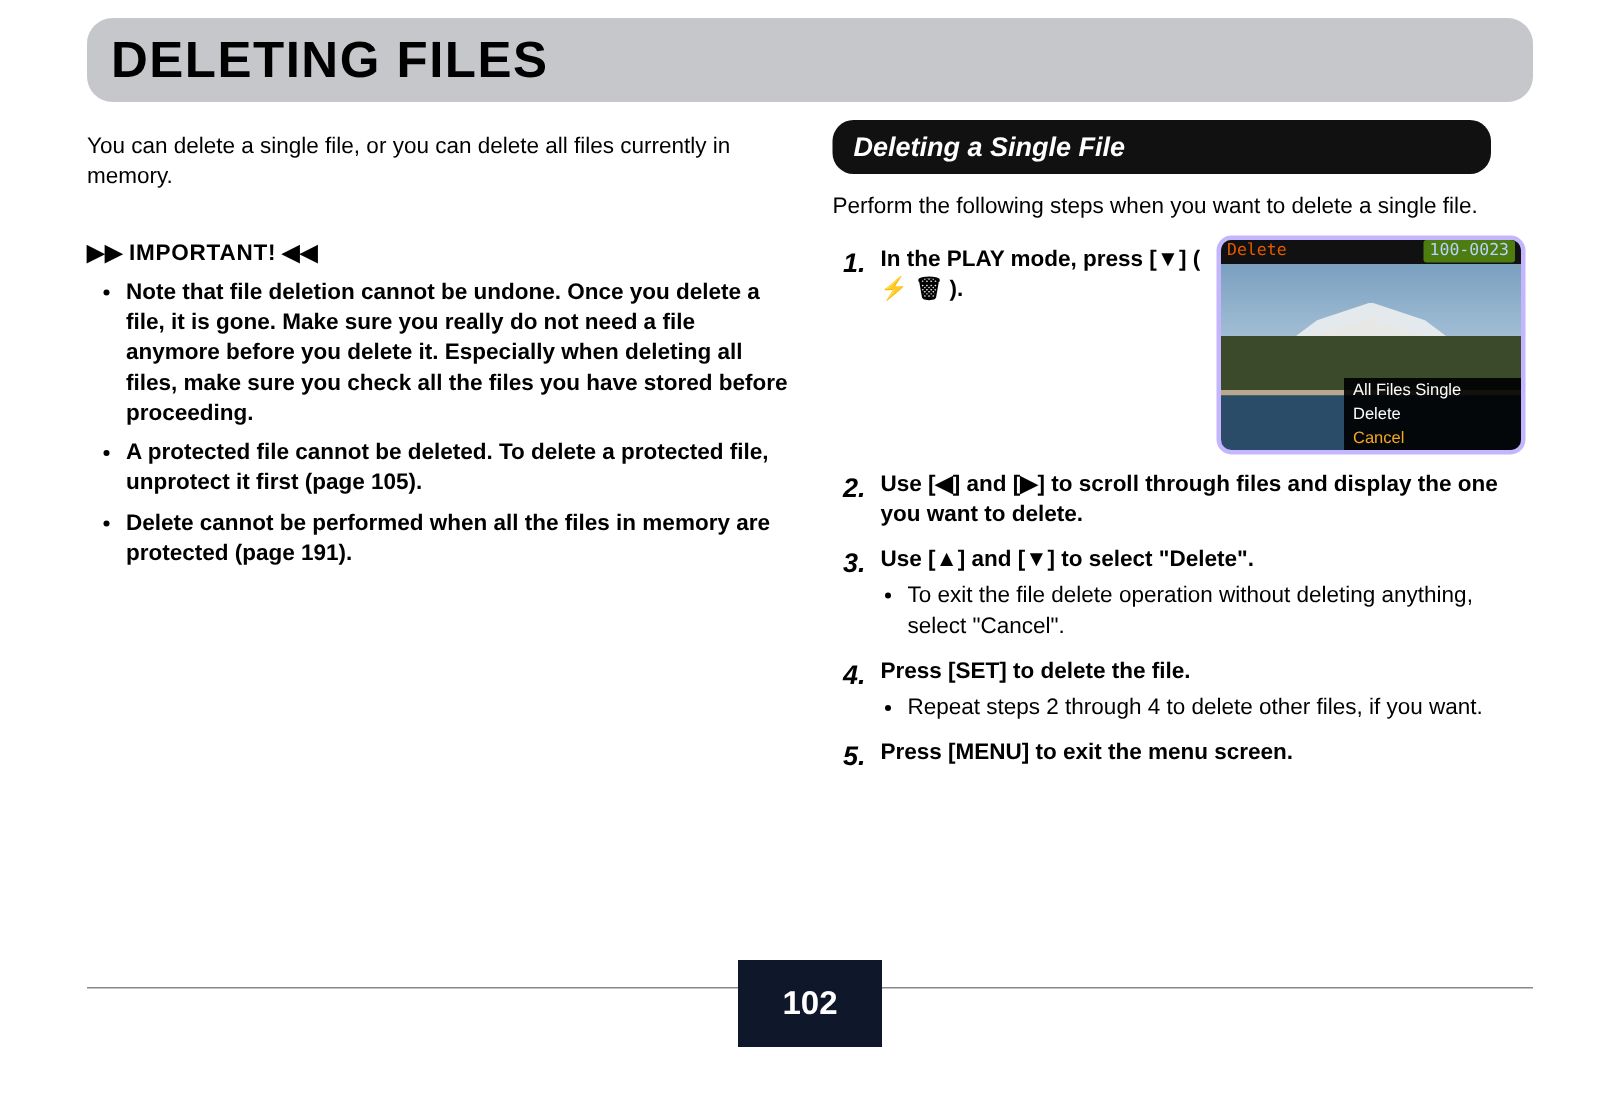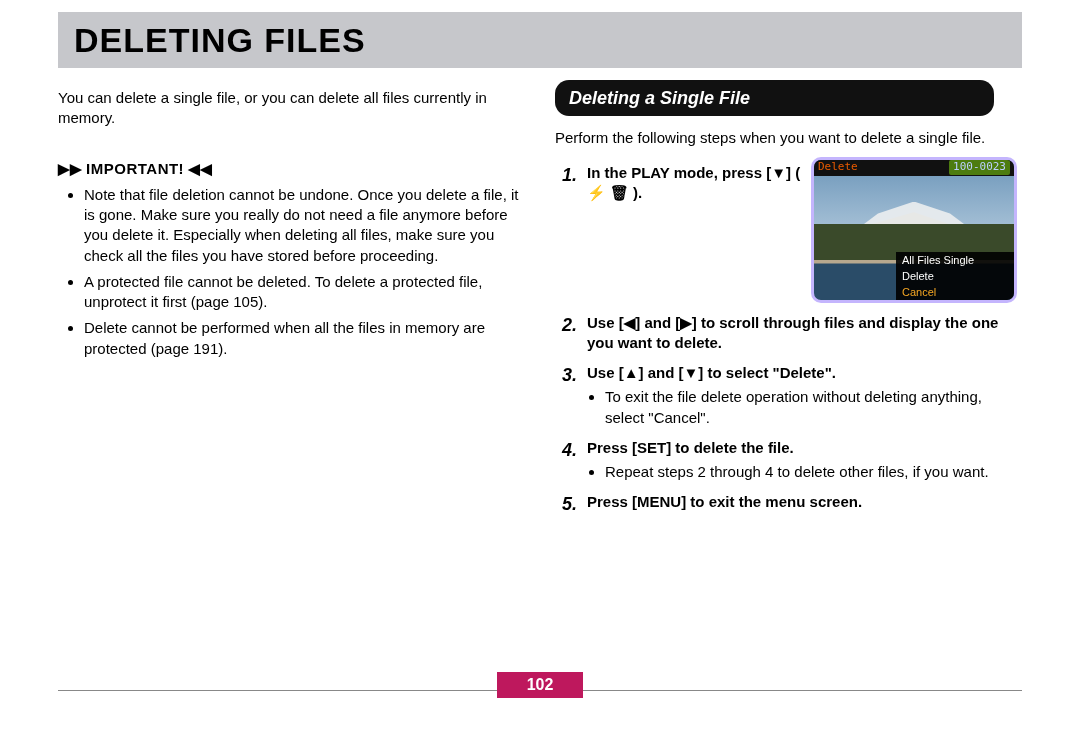--- a/index.html
+++ b/index.html
@@ -20,20 +20,21 @@
   .title-bar {
     position: absolute;
     left: 58px;
     right: 58px;
     top: 12px;
     height: 56px;
     background: #c6c7cb;
     display: flex;
     align-items: center;
     padding-left: 16px;
+    border-radius: 17px;
   }
   .title-bar h1 {
     margin: 0;
     font-size: 34px;
     letter-spacing: 1px;
     font-weight: 800;
   }
   .columns {
     position: absolute;
     left: 58px;
@@ -63,20 +64,21 @@
   }
   .tri {
     display: inline-block;
   }
   ul.bullets {
     margin: 0 0 0 26px;
     padding: 0;
   }
   ul.bullets li {
     margin: 0 0 6px 0;
+    font-weight: bold;
   }
   .section-pill {
     background: #111;
     color: #fff;
     font-weight: 700;
     font-style: italic;
     font-size: 18px;
     padding: 6px 14px;
     border-radius: 14px;
     margin-bottom: 6px;
@@ -190,25 +192,25 @@
   }
   .footer-line {
     border: none;
     border-top: 1px solid #888;
     margin: 0 0 0 0;
     position: absolute;
     left: 0; right: 0; top: 18px;
   }
   .page-num-box {
     display: inline-block;
-    background: #be185d;
+    background: #0f172a;
     color: #fff;
     font-weight: 800;
-    font-size: 16px;
-    padding: 4px 30px;
+    font-size: 22px;
+    padding: 16px 30px;
     position: relative;
     z-index: 2;
   }
 </style>
 </head>
 <body>
 
 <div class="page">
 
   <div class="title-bar">

